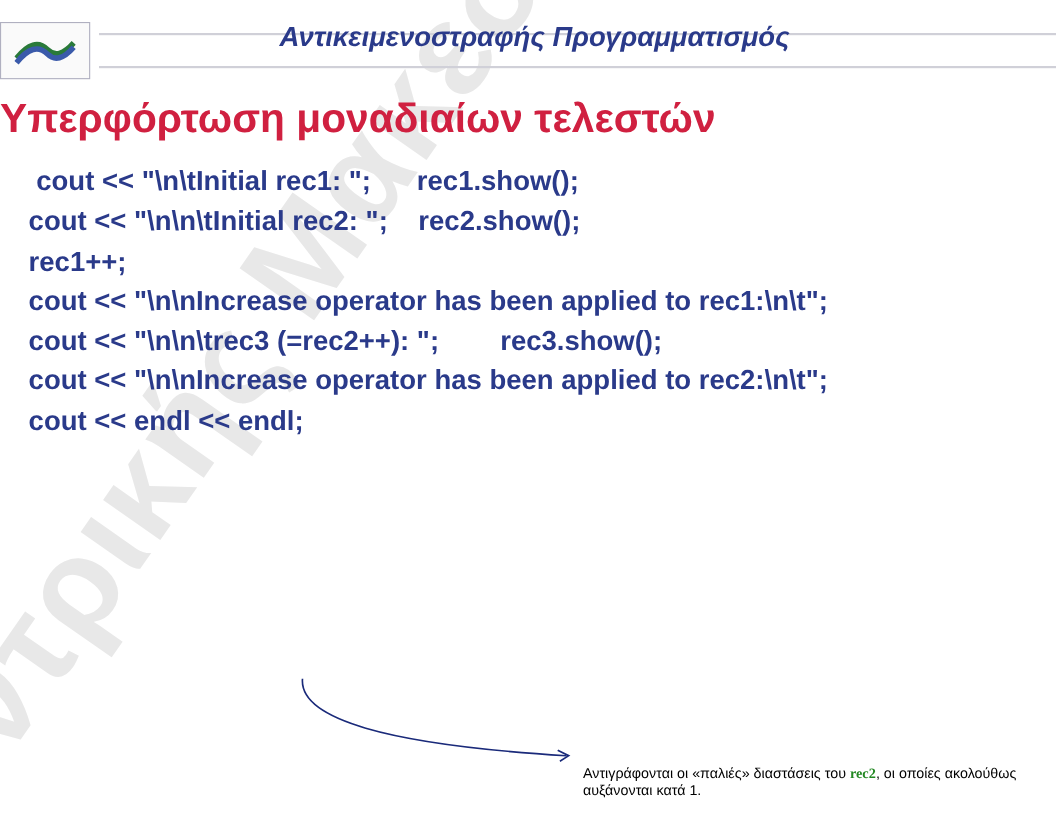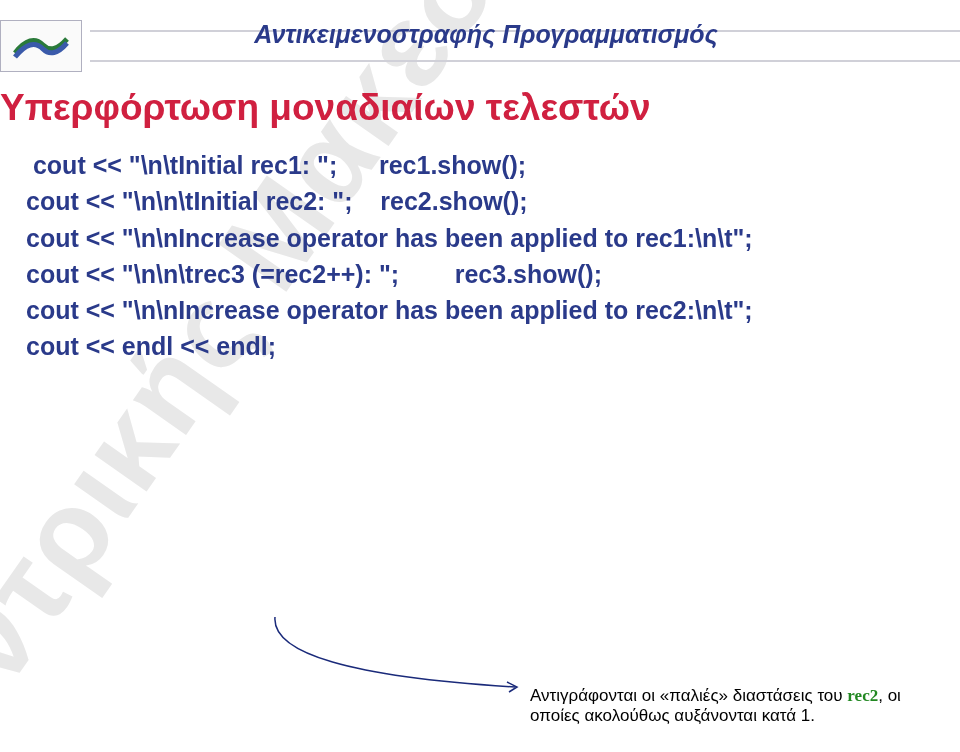--- a/index.html
+++ b/index.html
@@ -82,21 +82,21 @@
   }
   .underlined { text-decoration: underline; }
   .green { color: #228822; text-decoration: underline; }
   .row { white-space: pre; }
   .note-box {
     position: absolute;
     right: 30px;
     bottom: 26px;
     width: 400px;
     font-family: Arial, sans-serif;
-    font-size: 17px;
+    font-size: 13px;
     color: #000;
     font-weight: normal;
     font-style: normal;
     z-index: 3;
   }
   .note-box .green-id { color: #228822; font-weight: bold; font-family: "Comic Sans MS"; }
   .arrow-svg {
     position: absolute;
     left: 265px;
     top: 612px;
@@ -122,20 +122,21 @@
     </div>
   </div>
   <div class="header-title">Αντικειμενοστραφής Προγραμματισμός</div>
 </div>
 
 <div class="section-title">Υπερφόρτωση μοναδιαίων τελεστών</div>
 
 <div class="content">
   <div class="row"> cout &lt;&lt; "\n\tInitial rec1: ";      rec1.show();</div>
   <div class="row">cout &lt;&lt; "\n\n\tInitial rec2: ";    rec2.show();</div>
+  <div class="row">rec1++;</div>
   <div class="row">cout &lt;&lt; "\n\nIncrease operator has been applied to rec1:\n\t";</div>
   <div class="row">cout &lt;&lt; "\n\n\trec3 (=rec2++): ";        rec3.show();</div>
   <div class="row">cout &lt;&lt; "\n\nIncrease operator has been applied to rec2:\n\t";</div>
   <div class="row">cout &lt;&lt; endl &lt;&lt; endl;</div>
 </div>
 
 <svg class="arrow-svg" viewBox="0 0 260 90">
   <path d="M 10 5 Q 5 60 250 75" stroke="#1a2a7a" stroke-width="1.5" fill="none"></path>
   <path d="M 242 70 L 252 75 L 244 80" stroke="#1a2a7a" stroke-width="1.5" fill="none"></path>
 </svg>

